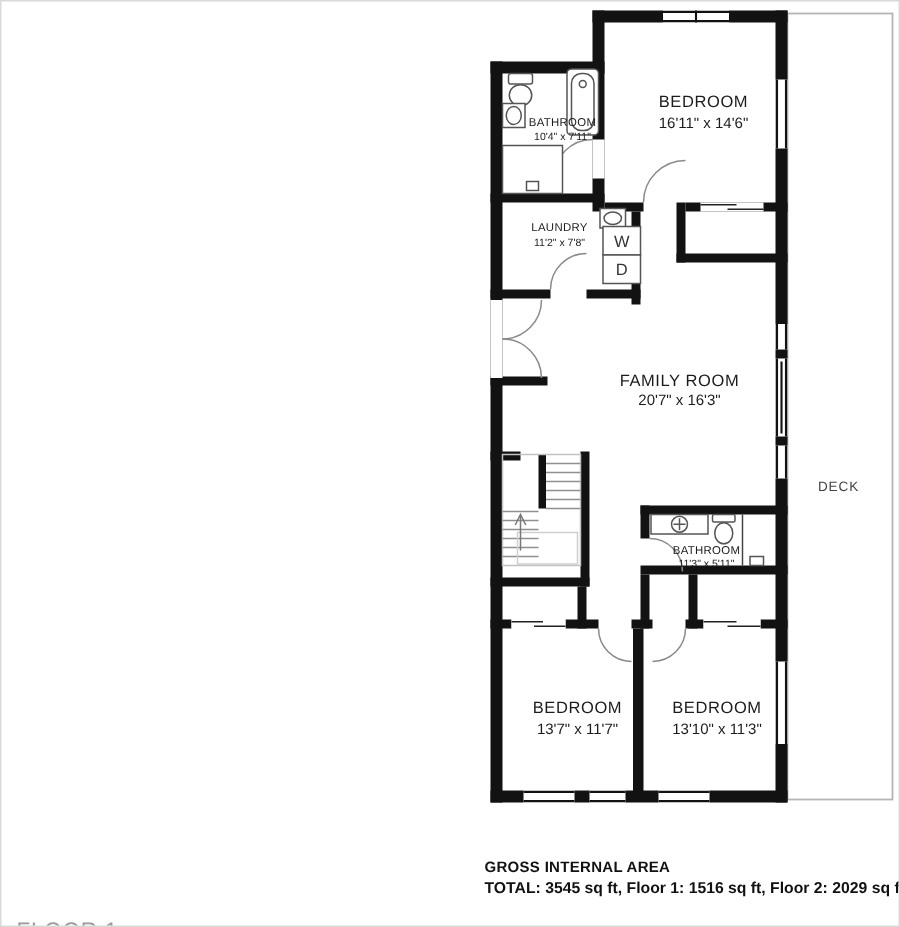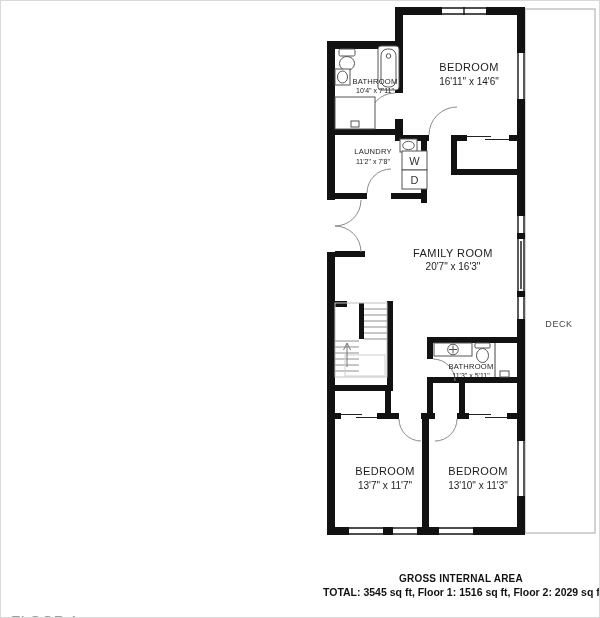--- a/index.html
+++ b/index.html
@@ -6,21 +6,21 @@
   .page{position:relative;width:600px;height:618px;background:#fff;overflow:hidden;
         font-family:"Liberation Sans",sans-serif;box-sizing:border-box;border:1px solid #d9d9d9;}
   svg{position:absolute;left:0;top:0;}
   svg text{fill:#1c1c1c;}
   .room-name{font-size:11px;letter-spacing:.4px;}
   .room-dims{font-size:10px;}
   .small-name{font-size:7.6px;letter-spacing:.2px;}
   .small-dims{font-size:7px;}
   .wd-label{font-size:11px;fill:#333;}
   .deck-label{font-size:9px;fill:#444;letter-spacing:.6px;}
-  .footer{position:absolute;left:322px;top:572px;width:276px;text-align:center;color:#111;}
+  .footer{position:absolute;left:322px;top:572px;width:276px;text-align:left;color:#111;}
   .footer .t1{font-size:10px;font-weight:bold;letter-spacing:.2px;}
   .footer .t2{font-size:10.5px;font-weight:bold;margin-top:2px;white-space:nowrap;}
   .footer .t3{font-size:7.6px;color:#9a9a9a;margin-top:4px;letter-spacing:.2px;}
   .floor-label{position:absolute;left:10px;top:595px;font-size:15px;color:#9a9a9a;letter-spacing:.5px;margin-top:16px;}
 </style>
 </head>
 <body>
 
 <div class="page">
 <svg width="600" height="618" viewBox="0 0 600 618">

